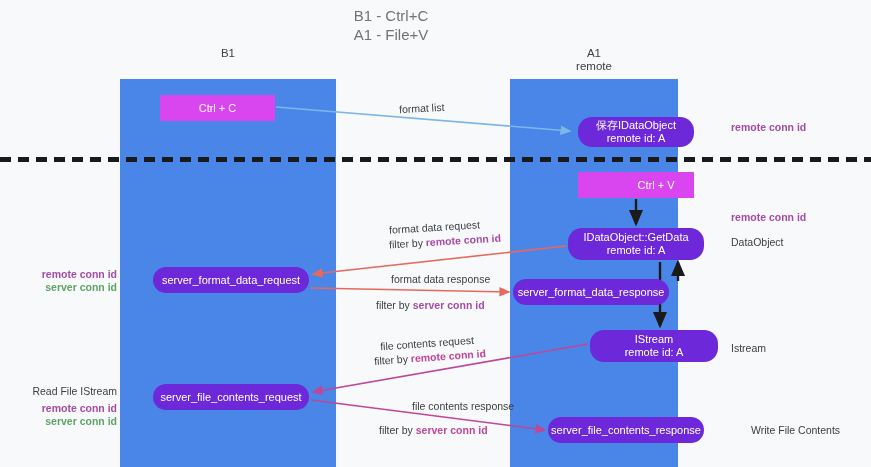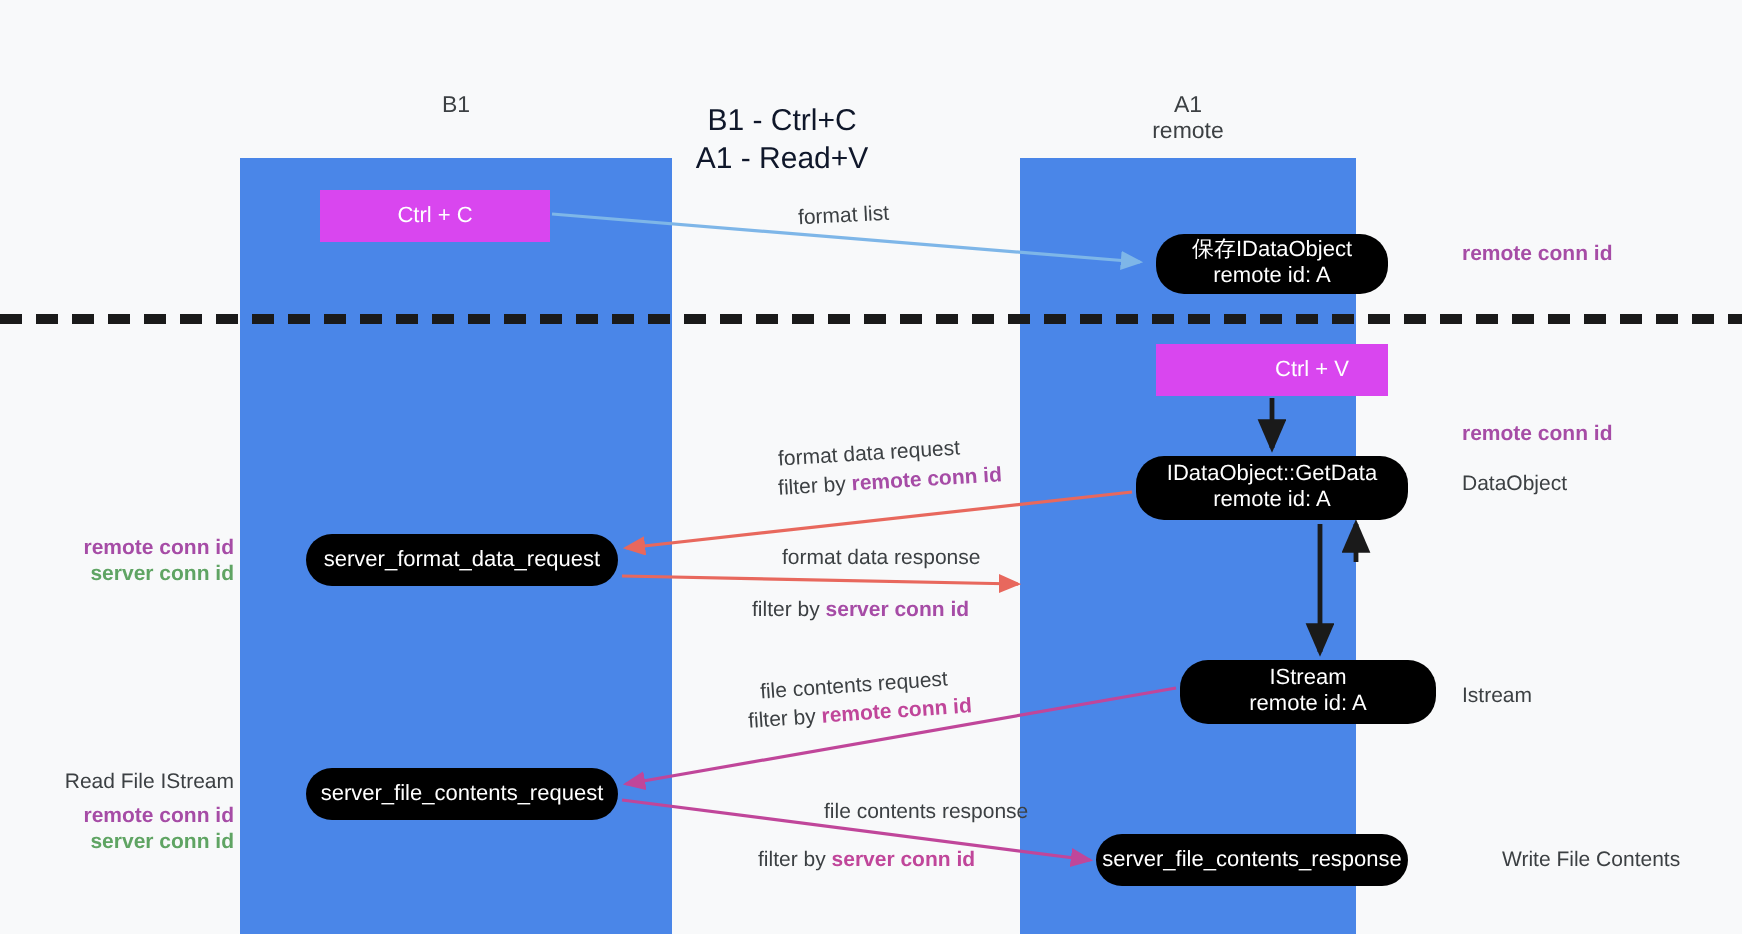--- a/index.html
+++ b/index.html
@@ -21,33 +21,33 @@
     position:absolute;text-align:center;color:#3c4043;
     font-size:11.5px;line-height:13px;
   }
   #head-b1{left:120px;top:47px;width:216px;}
   #head-a1{left:510px;top:47px;width:168px;}
   .lane-head .l2{display:block;}
 
   
   #title{
     position:absolute;left:0;top:6px;width:782px;text-align:center;
-    color:#0f172a;font-size:15px;line-height:19px;margin-top:45px;
+    color:#737373;font-size:15px;line-height:19px;
   }
   #title .l2{display:block;}
 
   
   .node{
     position:absolute;display:flex;flex-direction:column;
     align-items:center;justify-content:center;
     color:#ffffff;font-size:11px;line-height:13px;text-align:center;
     box-sizing:border-box;
   }
   .node.green{background:#d946ef;}
-  .node.orange{background:#000000;border-radius:14px;}
+  .node.orange{background:#6d28d9;border-radius:14px;}
   .node .sub{display:block;}
 
   #n-ctrlc{left:160px;top:95px;width:115px;height:26px;}
   #n-saveido{left:578px;top:117px;width:116px;height:30px;}
   #n-ctrlv{left:578px;top:172px;width:116px;height:26px;padding-left:40px;}
   #n-getdata{left:568px;top:228px;width:136px;height:32px;}
   #n-sfdreq{left:153px;top:267px;width:156px;height:26px;}
   #n-sfdresp{left:513px;top:279px;width:156px;height:26px;}
   #n-istream{left:590px;top:330px;width:128px;height:32px;}
   #n-sfcreq{left:153px;top:384px;width:156px;height:26px;}
@@ -88,21 +88,21 @@
   #edges{position:absolute;left:0;top:0;width:871px;height:467px;
          pointer-events:none;}
 </style>
 </head>
 <body>
 
 <div id="stage">
 
   <div id="title">
     <span>B1 - Ctrl+C</span>
-    <span class="l2">A1 - Read+V</span>
+    <span class="l2">A1 - File+V</span>
   </div>
 
   <div class="lane" id="lane-b1"></div>
   <div class="lane" id="lane-a1"></div>
 
   <div class="lane-head" id="head-b1">
     <span>B1</span>
   </div>
   <div class="lane-head" id="head-a1">
     <span>A1</span>
@@ -159,20 +159,23 @@
 
   <div class="node orange" id="n-getdata">
     <span>IDataObject::GetData</span>
     <span class="sub">remote id: A</span>
   </div>
 
   <div class="node orange" id="n-sfdreq">
     <span>server_format_data_request</span>
   </div>
 
+  <div class="node orange" id="n-sfdresp">
+    <span>server_format_data_response</span>
+  </div>
 
   <div class="node orange" id="n-istream">
     <span>IStream</span>
     <span class="sub">remote id: A</span>
   </div>
 
   <div class="node orange" id="n-sfcresp">
     <span>server_file_contents_response</span>
   </div>
 

